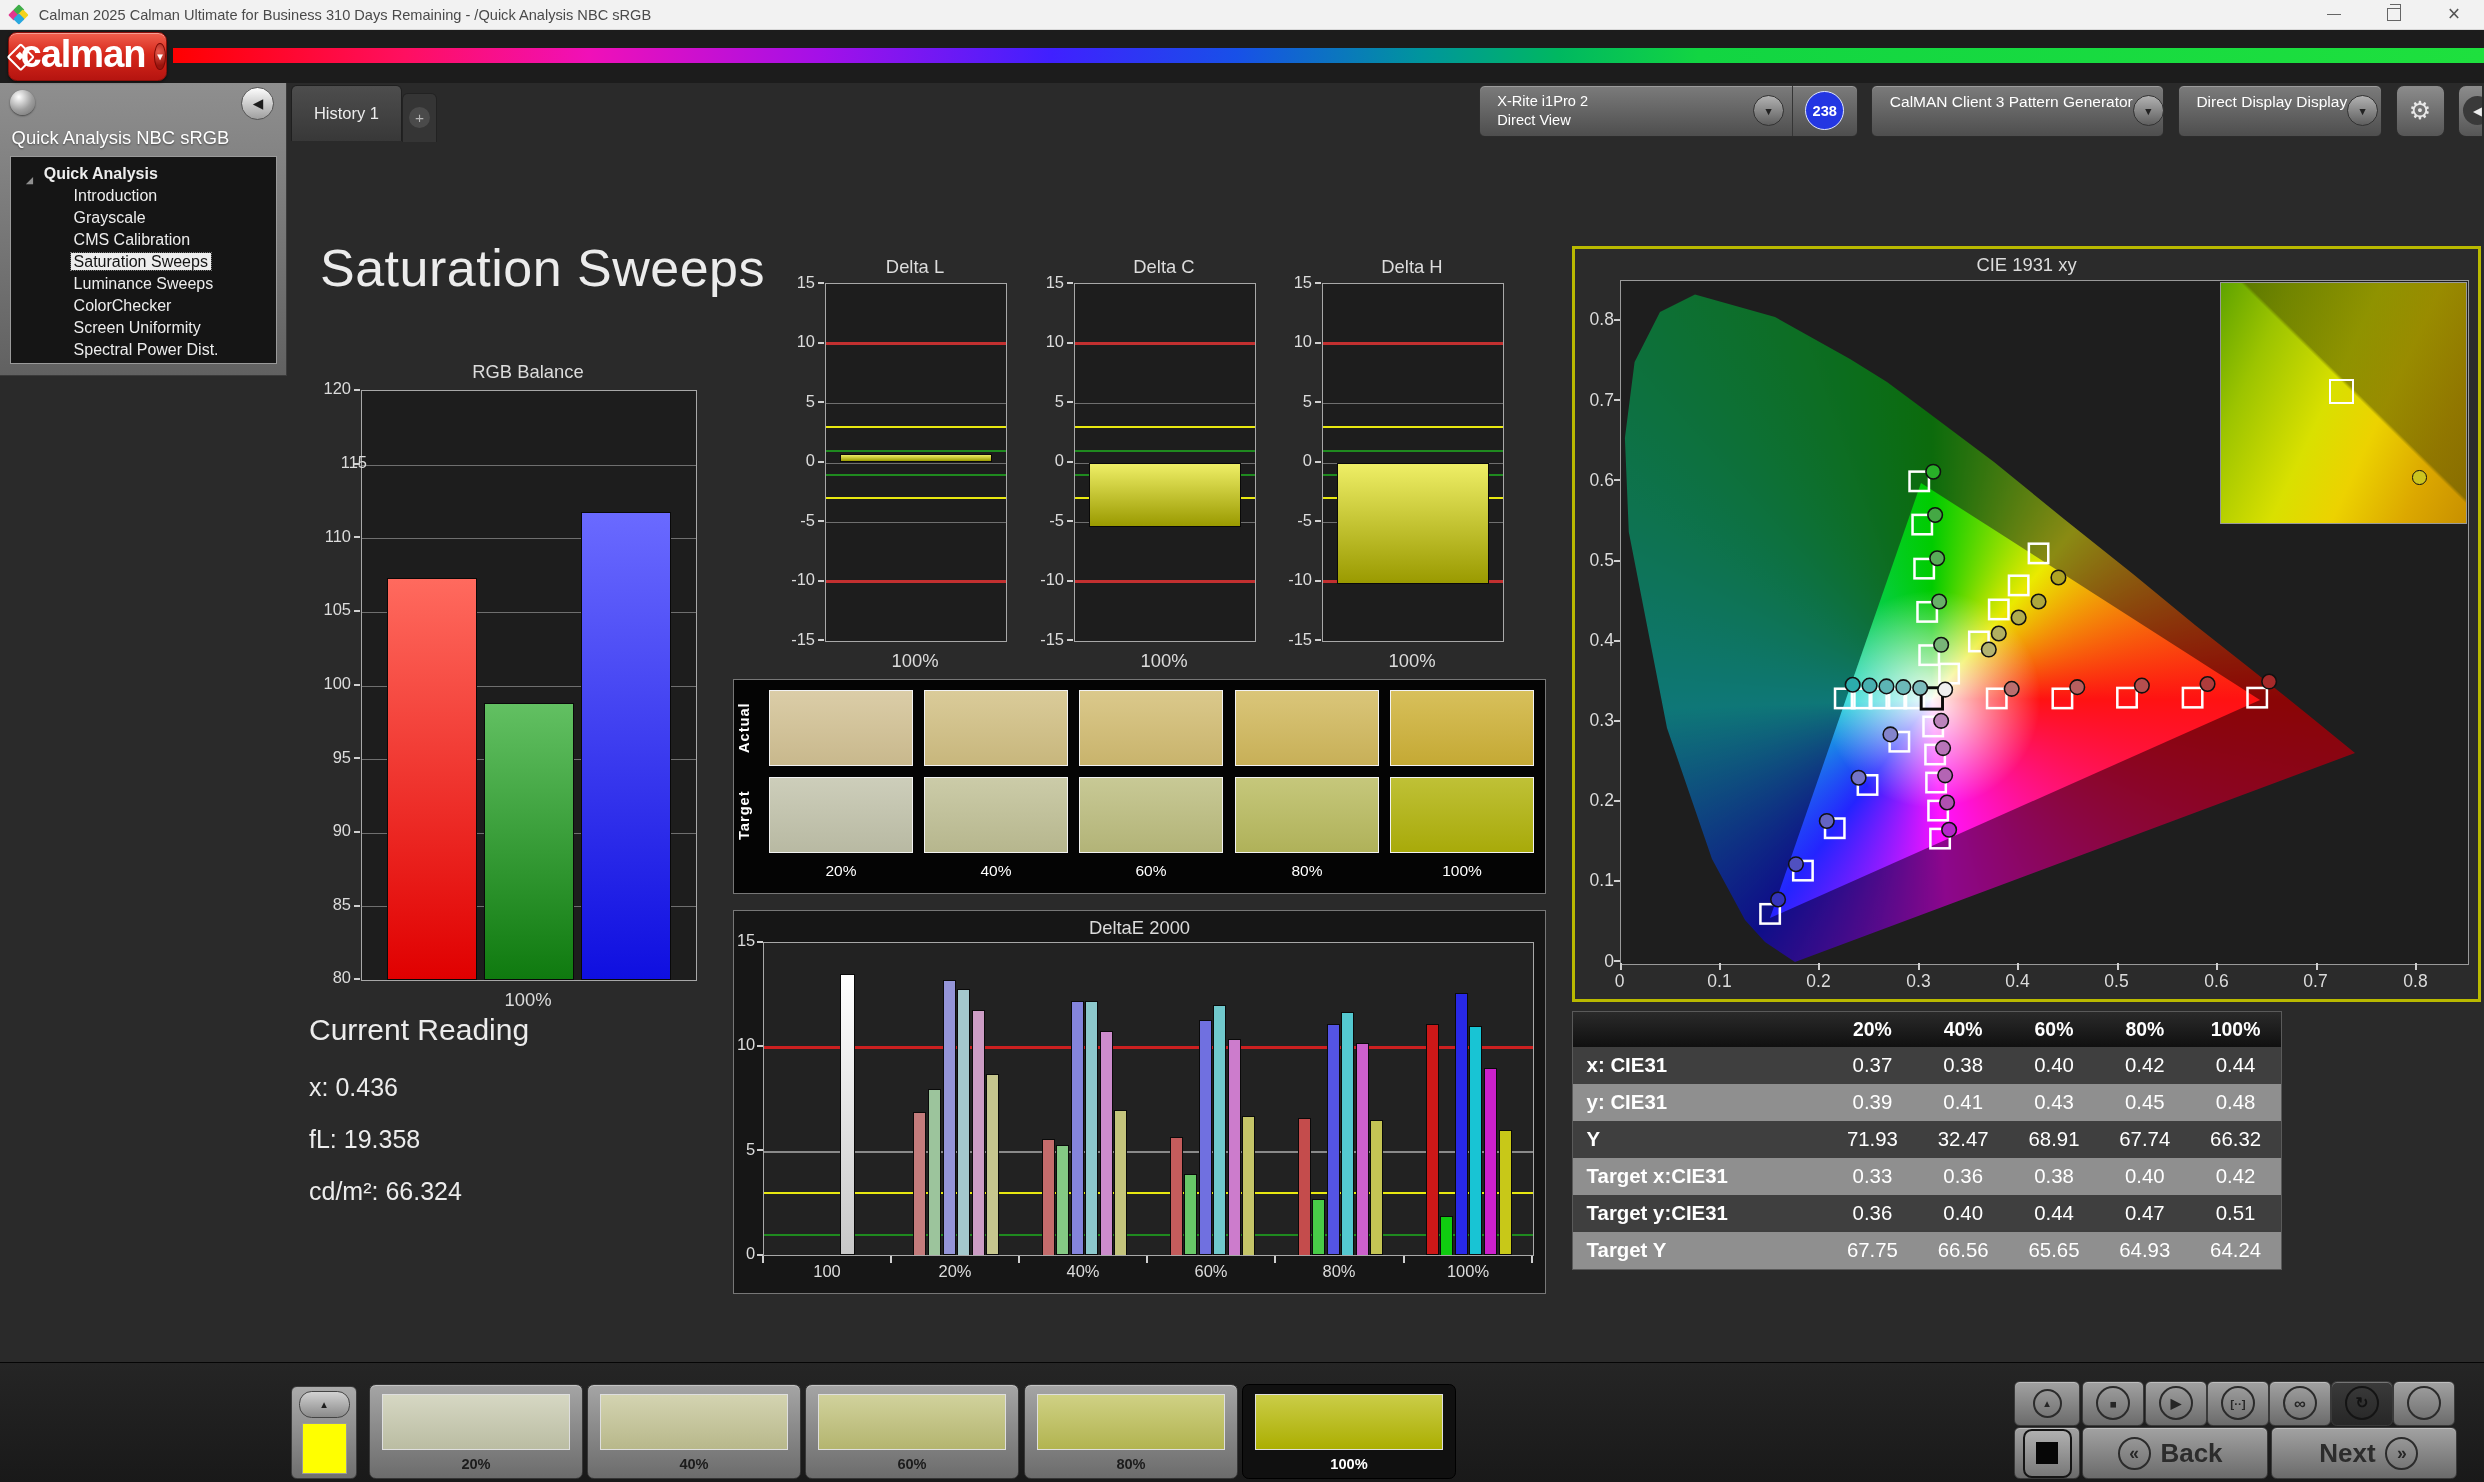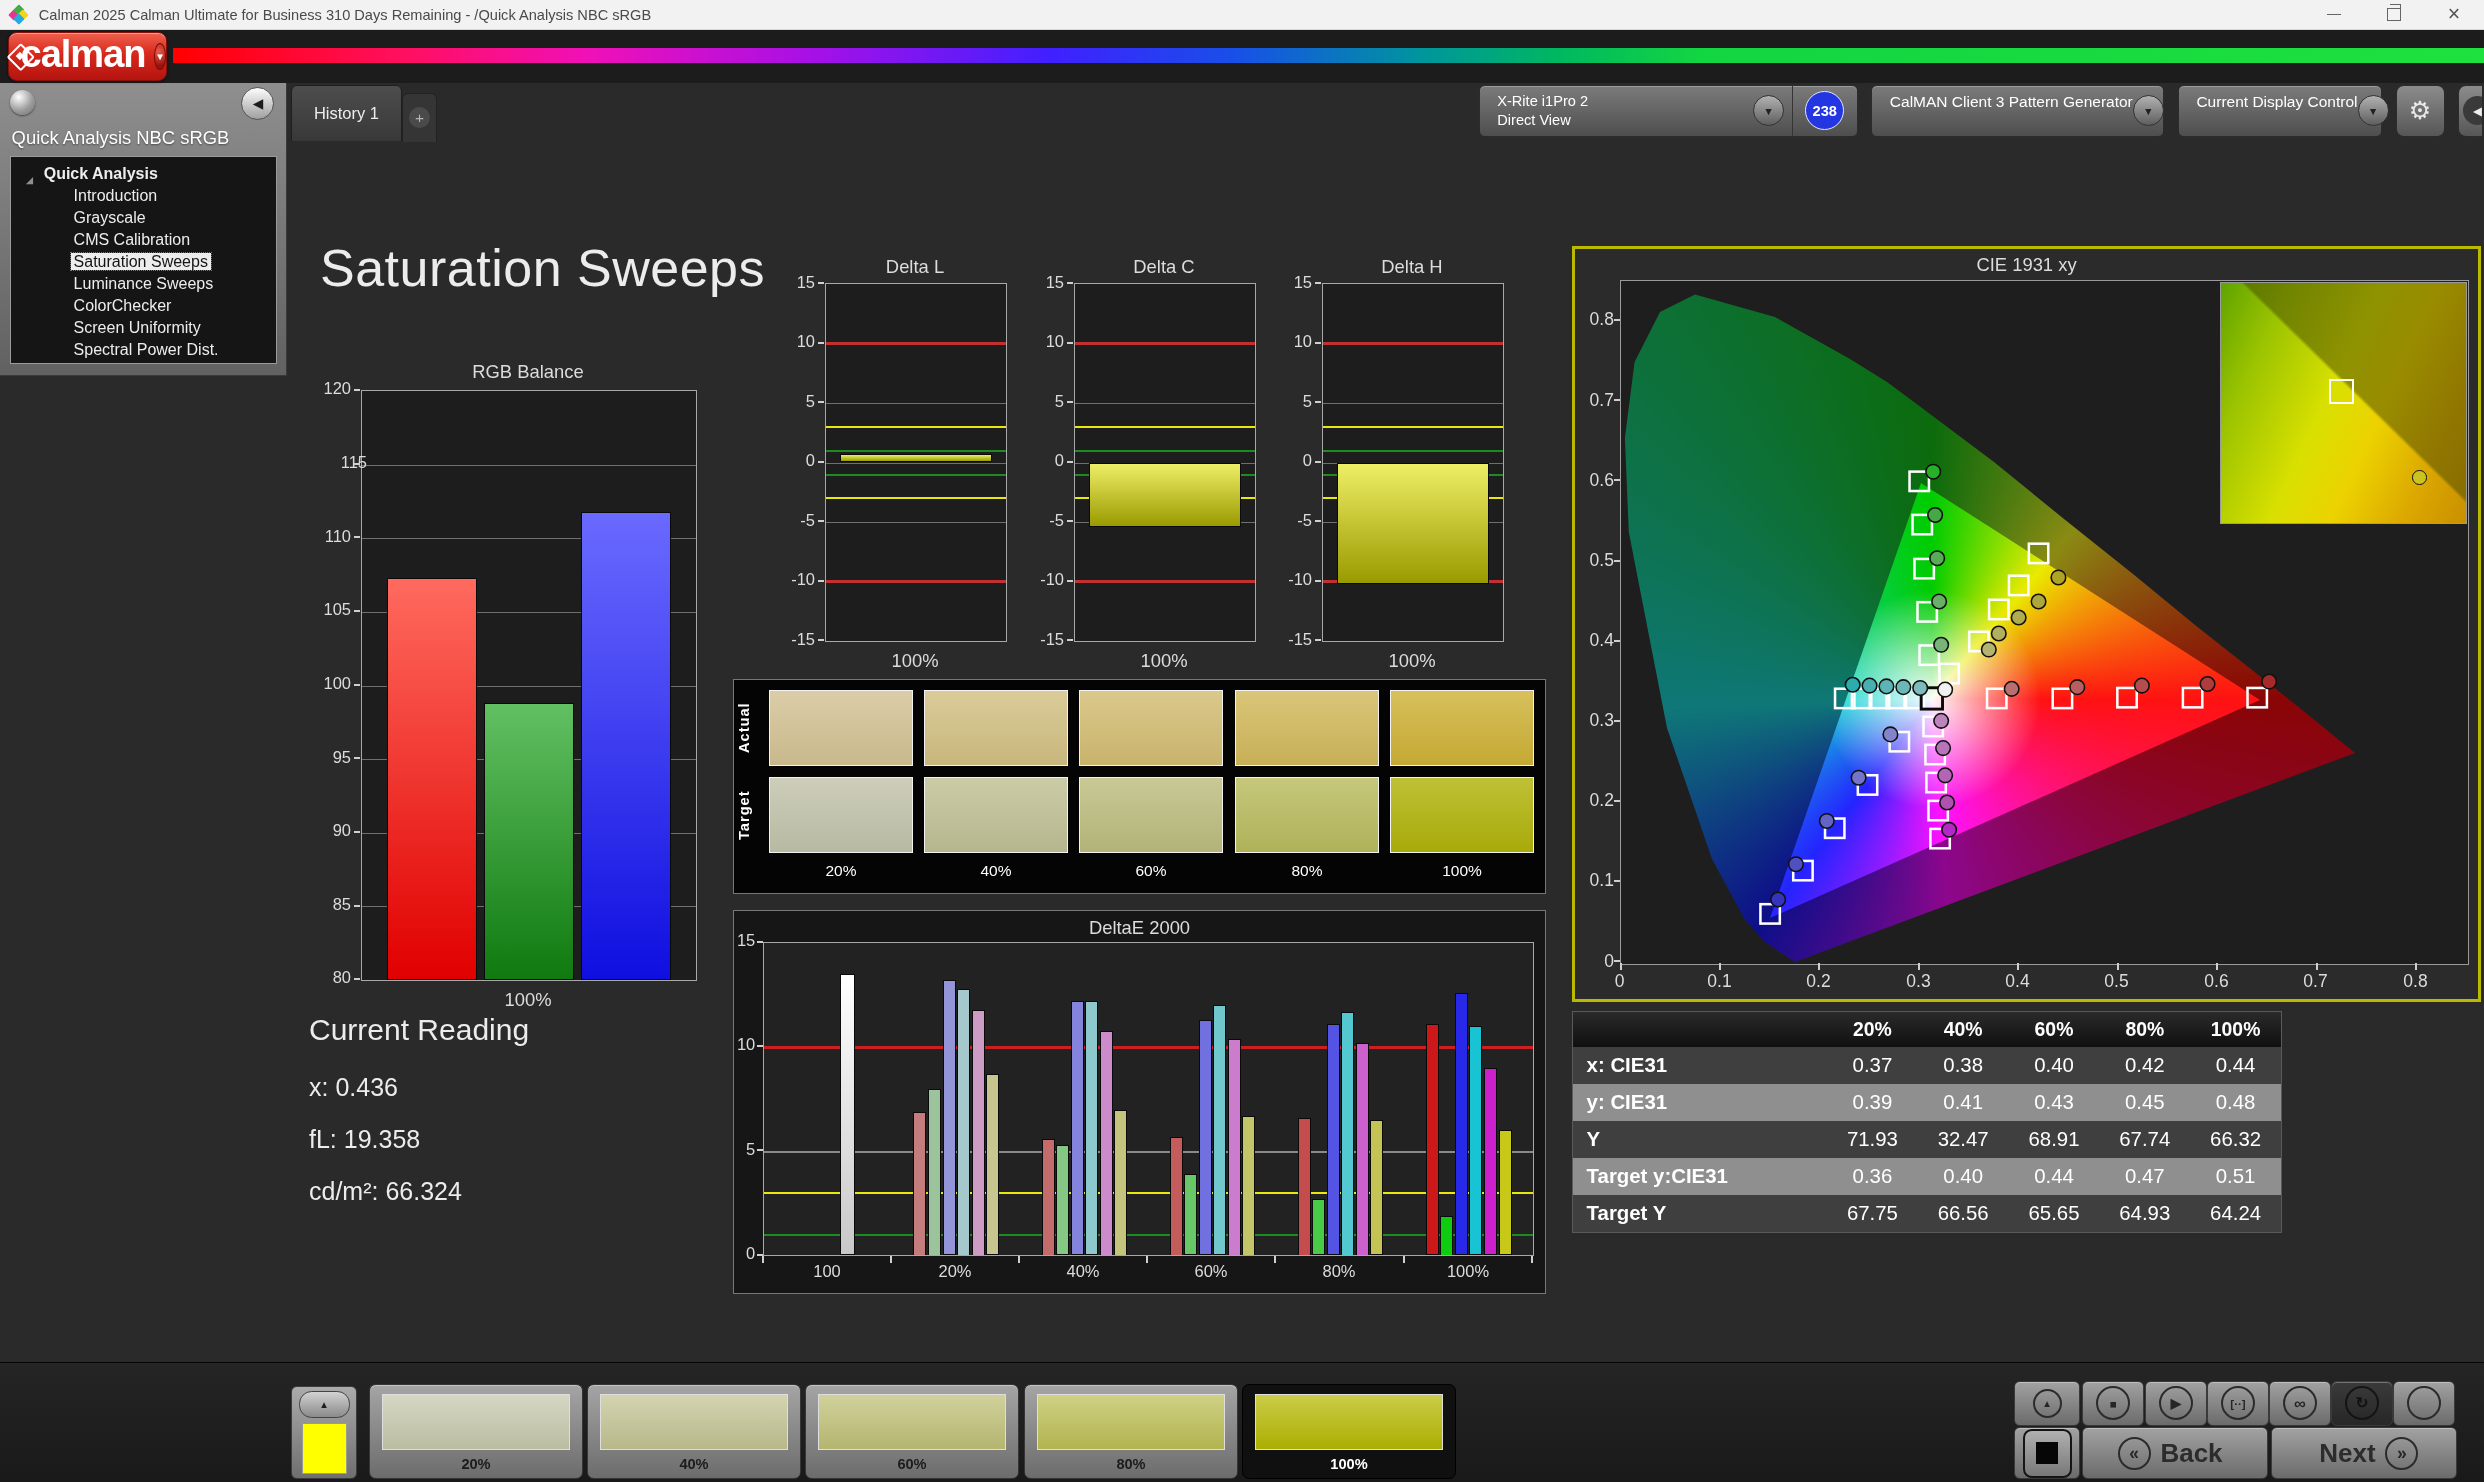--- a/index.html
+++ b/index.html
@@ -216,21 +216,21 @@
     </div>
     <div class="dd" style="width:291px;">
       <span class="ddaccent"></span>
       <span class="ddtext1" style="align-self:flex-start;margin-top:6.8px;">CalMAN Client 3 Pattern Generator</span>
       <span class="ddarrow">
           <span>▼</span>
         </span>
     </div>
     <div class="dd" style="width:202px;">
       <span class="ddaccent"></span>
-      <span class="ddtext1" style="align-self:flex-start;margin-top:6.8px;">Current Display Control</span>
+      <span class="ddtext1" style="align-self:flex-start;margin-top:6.8px;">Direct Display Display</span>
       <span class="ddarrow">
           <span>▼</span>
         </span>
     </div>
     <div class="toolbtn">
         <span>⚙</span>
       </div>
     <div class="toolstub">
         <span class="stubcirc">◀</span>
       </div>
@@ -631,20 +631,28 @@
           </tr>
           <tr>
             <th>Y</th>
             <td>71.93</td>
             <td>32.47</td>
             <td>68.91</td>
             <td>67.74</td>
             <td>66.32</td>
           </tr>
           <tr>
+            <th>Target x:CIE31</th>
+            <td>0.33</td>
+            <td>0.36</td>
+            <td>0.38</td>
+            <td>0.40</td>
+            <td>0.42</td>
+          </tr>
+          <tr>
             <th>Target y:CIE31</th>
             <td>0.36</td>
             <td>0.40</td>
             <td>0.44</td>
             <td>0.47</td>
             <td>0.51</td>
           </tr>
           <tr>
             <th>Target Y</th>
             <td>67.75</td>

